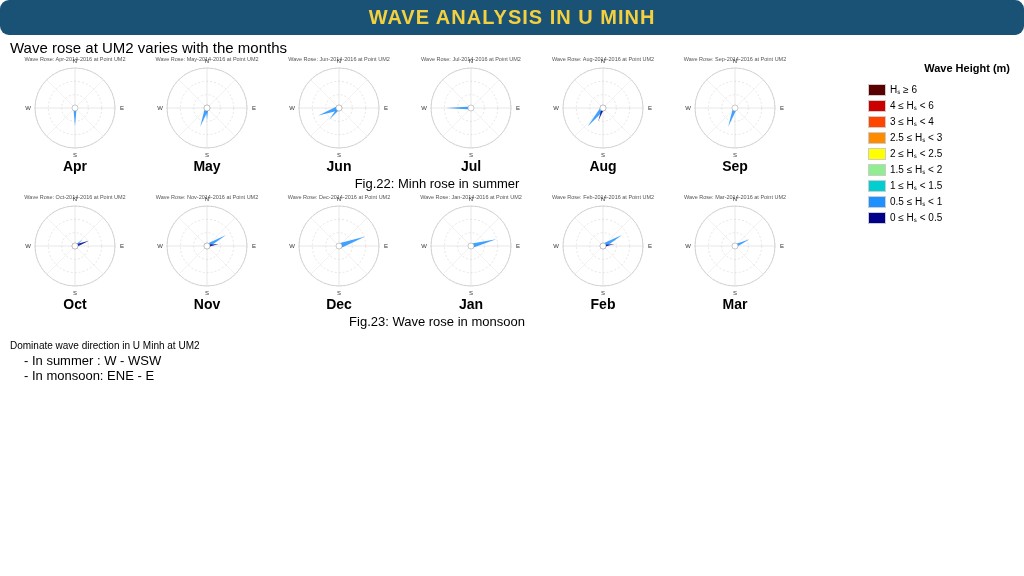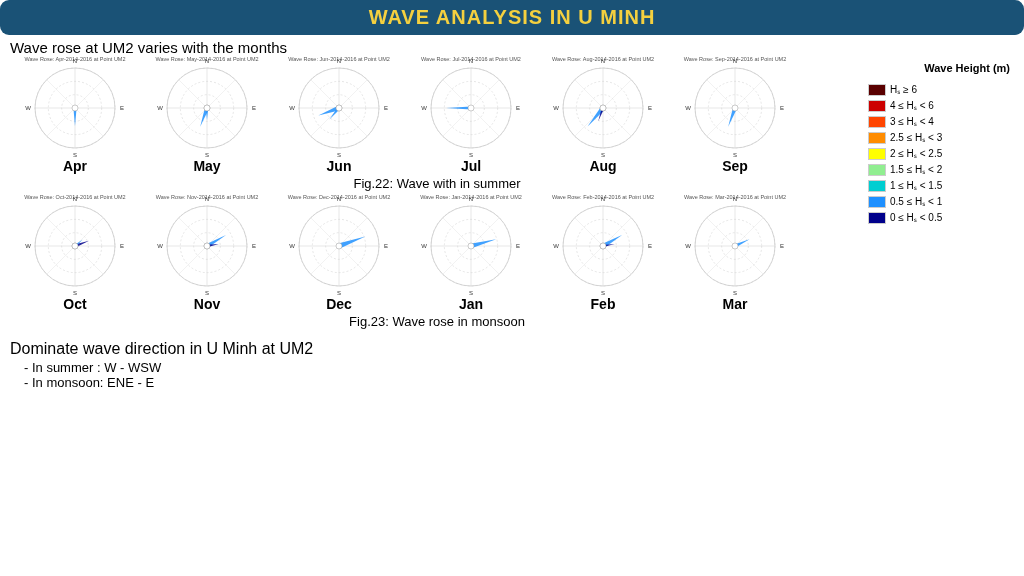--- a/index.html
+++ b/index.html
@@ -91,21 +91,21 @@
       height: 12px;
       margin-right: 4px;
       border: 0.5px solid #ccc;
     }
     .bottom-text {
       padding: 4px 10px;
       font-size: 13px;
       color: #000;
     }
     .bottom-text .main-line {
-      font-size: 16px;
+      font-size: 10px;
       margin-bottom: 2px;
     }
     .bottom-text .sub-line {
       margin-left: 14px;
       font-size: 13px;
     }
     .all-rows-wrap {
       display: flex;
       flex-direction: row;
     }
@@ -248,21 +248,21 @@
                 <text x="55" y="-2" text-anchor="middle" dominant-baseline="middle" font-size="6" fill="#333">N</text>
                 <text x="55" y="92" text-anchor="middle" dominant-baseline="middle" font-size="6" fill="#333">S</text>
                 <text x="102" y="45" text-anchor="middle" dominant-baseline="middle" font-size="6" fill="#333">E</text>
                 <text x="8" y="45.00000000000001" text-anchor="middle" dominant-baseline="middle" font-size="6" fill="#333">W</text>
                 <polygon points="53.12061475842818,44.31595971334866 56.87938524157182,45.68404028665134 48.15959713348663,63.79385241571817" fill="#1e90ff" opacity="0.85"></polygon>
                 <circle cx="55" cy="45" r="3" fill="white" stroke="#999" stroke-width="0.5"></circle>
               </svg></div>
             <div class="chart-month-label">Sep</div>
           </div>
         </div>
-      <div class="fig-caption">Fig.22: Wave with in summer</div>
+      <div class="fig-caption">Fig.22: Minh rose in summer</div>
 
       <div class="charts-row" id="monsoon-row">
 
       <div class="chart-item">
             <div class="chart-title-small">Wave Rose: Oct-2014-2016 at Point UM2</div>
             <div><svg width="110" height="90" viewBox="0 0 110 90" style="overflow:visible">
                 <circle cx="55" cy="45" r="40" fill="white" stroke="#aaa" stroke-width="0.5"></circle>
                 <circle cx="55" cy="45" r="13.333333333333334" fill="none" stroke="#ccc" stroke-width="0.5" stroke-dasharray="2,2"></circle>
                 <circle cx="55" cy="45" r="26.666666666666668" fill="none" stroke="#ccc" stroke-width="0.5" stroke-dasharray="2,2"></circle>
                 <circle cx="55" cy="45" r="40" fill="none" stroke="#ccc" stroke-width="0.5" stroke-dasharray="2,2"></circle>

